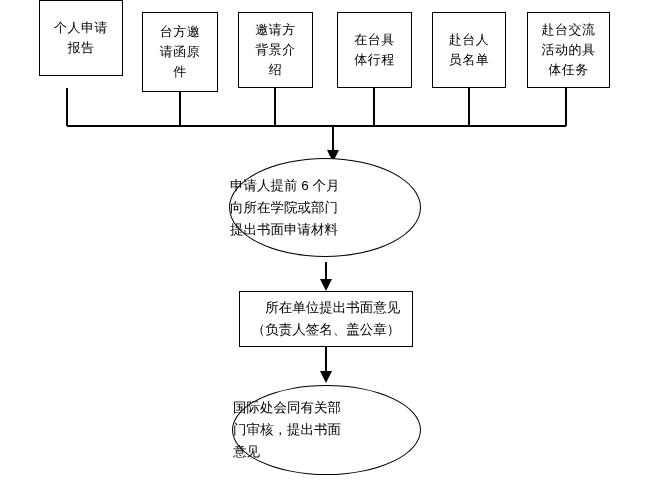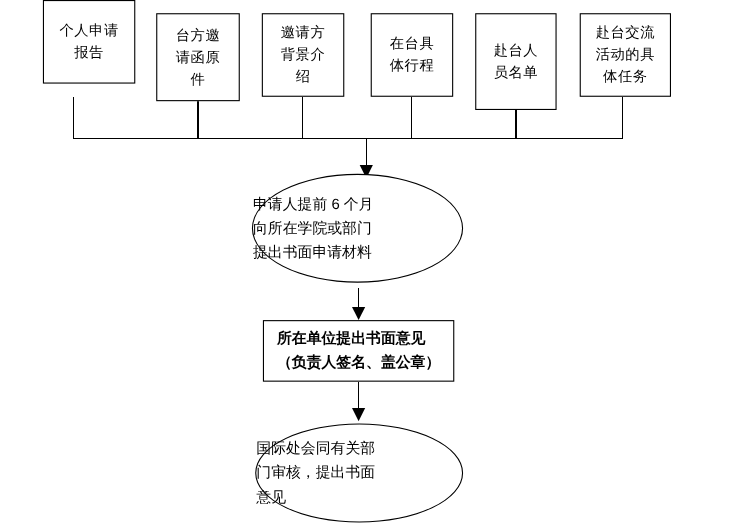--- a/index.html
+++ b/index.html
@@ -58,22 +58,21 @@
     white-space: pre-line;
     text-align: left;
   }
   .proc {
     font-size: 13.5px;
     line-height: 22px;
   }
   .proc .label {
     display: block;
     white-space: pre-line;
-    text-align: left;
-    font-weight: bold;
+    text-align: right;
   }
   svg.wires {
     position: absolute;
     left: 0;
     top: 0;
     width: 667px;
     height: 480px;
     pointer-events: none;
   }
   svg.wires line, svg.wires path {
@@ -128,21 +127,21 @@
     <span class="label">在台具
 体行程</span>
   </div>
 
   <div class="node top-box" style="left:238px; top:12px; width:75px; height:76px;">
     <span class="label">邀请方
 背景介
 绍</span>
   </div>
 
-  <div class="node top-box" style="left:432px; top:12px; width:74px; height:88px;">
+  <div class="node top-box" style="left:432px; top:12px; width:74px; height:76px;">
     <span class="label">赴台人
 员名单</span>
   </div>
 
   <div class="node top-box" style="left:527px; top:12px; width:83px; height:76px;">
     <span class="label">赴台交流
 活动的具
 体任务</span>
   </div>
 

